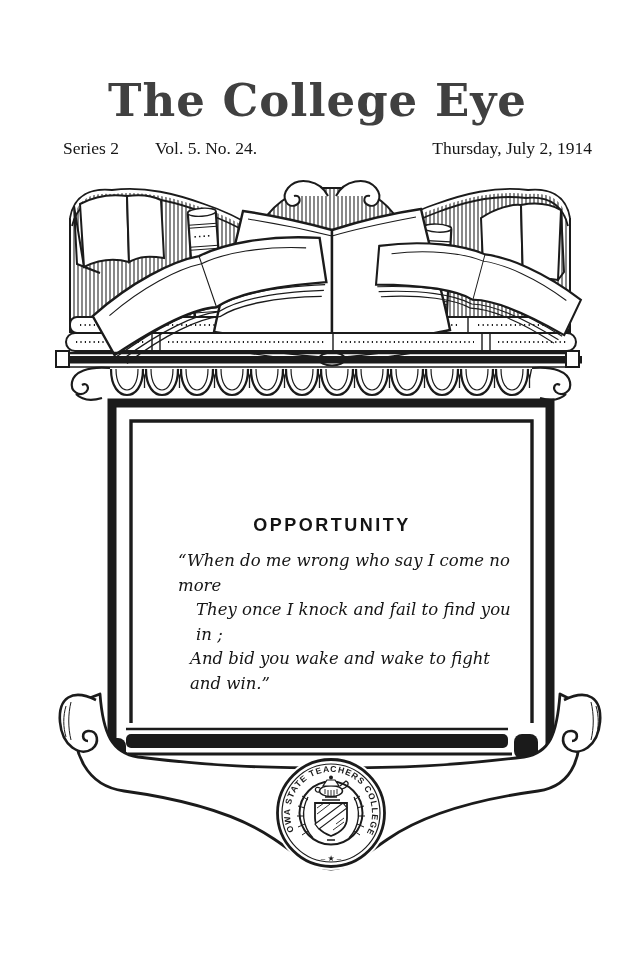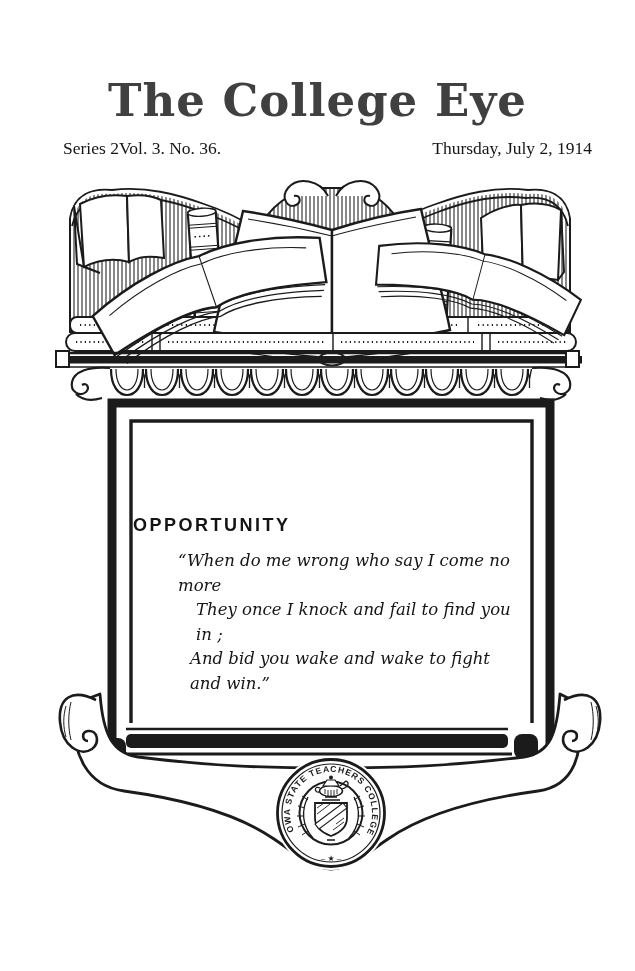--- a/index.html
+++ b/index.html
@@ -4,24 +4,24 @@
 <style>
   html,body{margin:0;padding:0;}
   body{width:635px;height:971px;background:#ffffff;position:relative;overflow:hidden;
        font-family:"Liberation Serif", serif;color:#1b1b1b;}
   .page{position:absolute;inset:0;}
   .masthead{position:absolute;top:74px;left:0;width:635px;text-align:center;
             font-family:"DejaVu Serif", serif;font-weight:bold;font-size:45px;
             letter-spacing:1px;color:#404040;}
   .issue-line{position:absolute;top:138px;left:63px;right:43px;display:flex;align-items:baseline;
               font-size:17.5px;color:#161616;}
-  .issue-series{}
+  .issue-series{margin-right:36px;}
   .issue-date{margin-left:auto;}
   .artwork{position:absolute;left:0;top:0;width:635px;height:971px;}
-  .feature-title{position:absolute;top:515px;left:133px;width:398px;text-align:left;
+  .feature-title{position:absolute;top:515px;left:133px;width:398px;text-align:center;
                  font-family:"Liberation Sans", sans-serif;font-weight:bold;font-size:18px;
                  letter-spacing:2.5px;color:#141414;}
   .poem{position:absolute;top:549px;left:152px;width:370px;
         font-family:"DejaVu Serif", serif;font-style:italic;font-size:16.5px;
         line-height:24.5px;color:#151515;}
   .poem .l1{padding-left:26px;}
   .poem .l2{padding-left:44px;}
   .poem .l3{padding-left:0px;}
   .poem .l4{padding-left:38px;}
   svg text{font-family:"Liberation Sans", sans-serif;}
@@ -195,21 +195,21 @@
         <path d="M354,800 L360,796 M357,808 L364,806 M358,816 L365,816 M357,824 L364,827 M354,831 L360,835" stroke-width="1"></path>
         <path d="M327,840 H335" stroke-width="1.5"></path>
       </g>
     </g>
   </svg>
 
   <div class="masthead">The College Eye</div>
 
   <div class="issue-line">
     <span class="issue-series">Series 2</span>
-    <span class="issue-volume">Vol. 3. No. 36.</span>
+    <span class="issue-volume">Vol. 5. No. 24.</span>
     <span class="issue-date">Thursday, July 2, 1914</span>
   </div>
 
   <div class="feature-title">OPPORTUNITY</div>
 
   <div class="poem">
     <div class="l1">“When do me wrong who say I come no more</div>
     <div class="l2">They once I knock and fail to find you in ;</div>
     <div class="l4">And bid you wake and wake to fight and win.”</div>
   </div>

